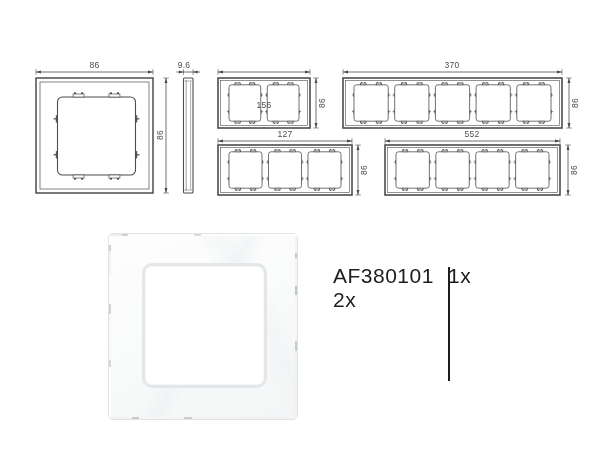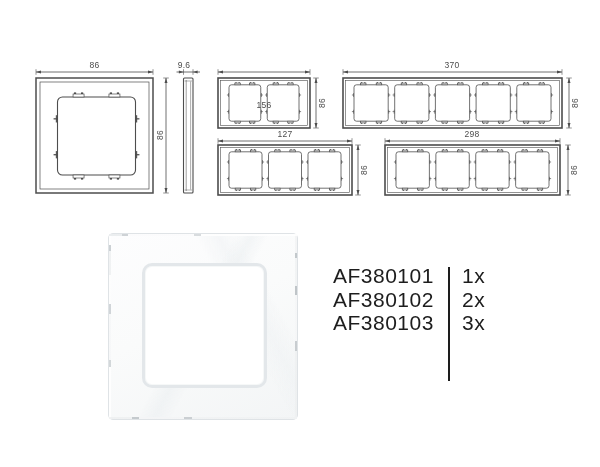--- a/index.html
+++ b/index.html
@@ -48,21 +48,21 @@
     position:absolute;left:333px;top:264px;
     font-size:21px;line-height:23.7px;font-weight:500;
     color:var(--listtext,#1d1d1d);letter-spacing:.5px;
   }
   .plist::before{
     content:"";position:absolute;left:115px;top:3px;height:114px;width:2px;
     background:var(--listtext,#1d1d1d);
   }
   .prow{display:flex;}
   .code{width:115px;}
-  .qty{padding-left:14px;}
+  .qty{}
 </style>
 </head>
 <body style="--dimtext: #4d4d4d; --listtext: #1d1d1d;">
 
 <div class="sheet">
 
   <svg id="dwg" width="600" height="230">
       <g>
         <rect x="36" y="78" width="117" height="115" fill="none" stroke="#4d4d4d" stroke-width="1.5" rx="0"></rect>
         <rect x="40" y="82" width="109" height="107" fill="none" stroke="#4d4d4d" stroke-width="0.7" rx="0"></rect>
@@ -460,21 +460,21 @@
         <polygon points="568,145 566.5,150 569.5,150" fill="#4d4d4d"></polygon>
         <polygon points="568,195 566.5,190 569.5,190" fill="#4d4d4d"></polygon>
       </g>
     </svg>
 
   <span class="dim" style="left:82px;  top:60px; width:25px;">86</span>
   <span class="dim" style="left:170px; top:60px; width:28px;">9.6</span>
   <span class="dim" style="left:246px; top:60px; width:36px;margin-top:40px;">156</span>
   <span class="dim" style="left:432px; top:60px; width:40px;">370</span>
   <span class="dim" style="left:265px; top:129px; width:40px;">127</span>
-  <span class="dim" style="left:452px; top:129px; width:40px;">298</span>
+  <span class="dim" style="left:452px; top:129px; width:40px;">552</span>
 
   <span class="dim dimv" style="left:148px; top:130px; width:24px;">86</span>
   <span class="dim dimv" style="left:310px; top:98px;  width:24px;">86</span>
   <span class="dim dimv" style="left:563px; top:98px;  width:24px;">86</span>
   <span class="dim dimv" style="left:352px; top:165px; width:24px;">86</span>
   <span class="dim dimv" style="left:562px; top:165px; width:24px;">86</span>
 
   <div class="photo">
     <div class="edge edge-l"></div>
     <div class="edge edge-r"></div>
@@ -482,22 +482,17 @@
     <div class="edge edge-b"></div>
     <div class="opening"></div>
   </div>
 
   <div class="plist">
     <div class="prow">
       <span class="code">AF380101</span>
       <span class="qty">1x</span>
     </div>
     <div class="prow">
-      <span class="code">AF380102</span>
       <span class="qty">2x</span>
     </div>
-    <div class="prow">
-      <span class="code">AF380103</span>
-      <span class="qty">3x</span>
-    </div>
   </div>
 
 </div>
 
 </body></html>

